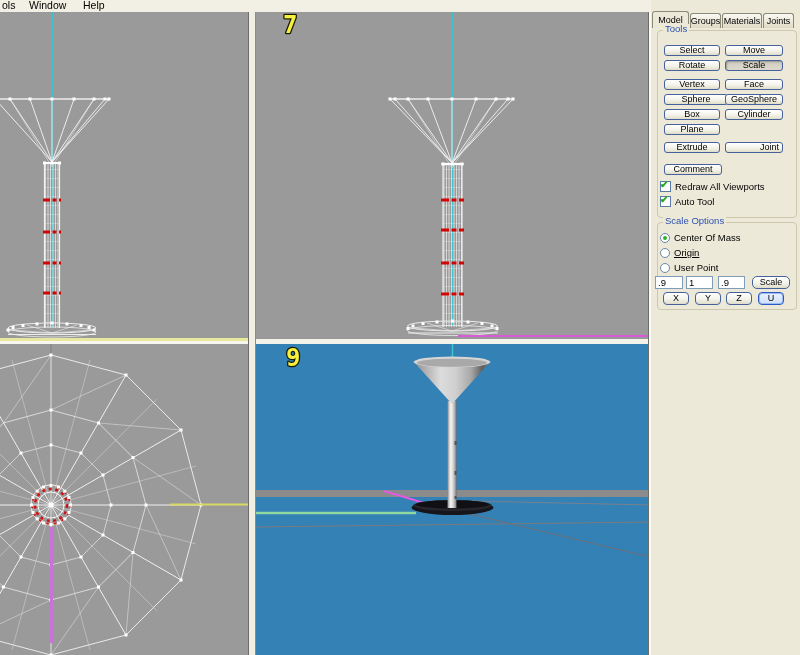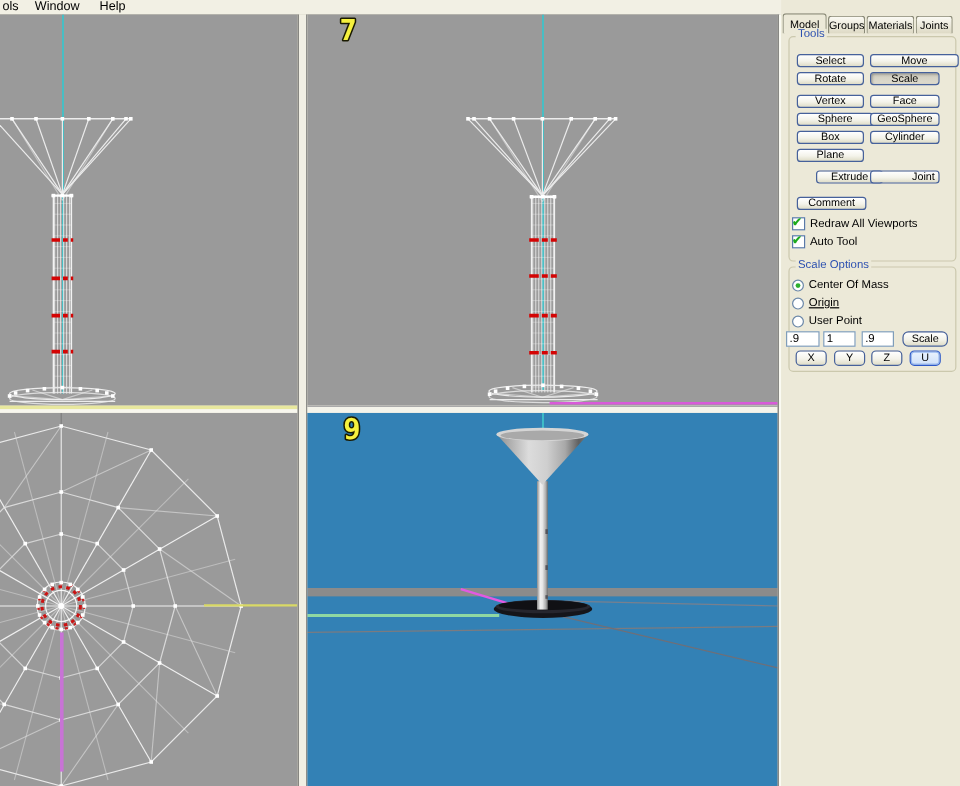--- a/index.html
+++ b/index.html
@@ -350,31 +350,31 @@
 
   <div class="tab active" style="left:1px;width:37px;">Model</div>
   <div class="tab inactive" style="left:39px;width:31px;">Groups</div>
   <div class="tab inactive" style="left:71px;width:40px;">Materials</div>
   <div class="tab inactive" style="left:112px;width:31px;">Joints</div>
 
   <div class="groupbox" style="left:6px;top:30px;width:140px;height:188px;"></div>
   <div class="group-label" style="left:12px;top:24px;">Tools</div>
 
   <div class="btn" style="left:13px;top:45px;width:56px;height:11px;">Select</div>
-  <div class="btn" style="left:74px;top:45px;width:74px;height:11px;">Move</div>
+  <div class="btn" style="left:74px;top:45px;width:58px;height:11px;">Move</div>
   <div class="btn" style="left:13px;top:60px;width:56px;height:11px;">Rotate</div>
   <div class="btn pressed" style="left:74px;top:60px;width:58px;height:11px;">Scale</div>
   <div class="btn" style="left:13px;top:79px;width:56px;height:11px;">Vertex</div>
   <div class="btn" style="left:74px;top:79px;width:58px;height:11px;">Face</div>
   <div class="btn" style="left:13px;top:94px;width:64px;height:11px;">Sphere</div>
   <div class="btn" style="left:74px;top:94px;width:58px;height:11px;">GeoSphere</div>
   <div class="btn" style="left:13px;top:109px;width:56px;height:11px;">Box</div>
   <div class="btn" style="left:74px;top:109px;width:58px;height:11px;">Cylinder</div>
   <div class="btn" style="left:13px;top:124px;width:56px;height:11px;">Plane</div>
-  <div class="btn" style="left:29px;top:142px;width:56px;height:11px;">Extrude</div>
+  <div class="btn" style="left:13px;top:142px;width:56px;height:11px;">Extrude</div>
   <div class="btn" style="left:74px;top:142px;width:58px;height:11px;padding-left:31px;">Joint</div>
   <div class="btn" style="left:13px;top:164px;width:58px;height:11px;">Comment</div>
 
   <div class="checkrow" style="left:9px;top:181px;">
     <span class="checkbox">
         <span class="mark">✔</span>
       </span>
     <span class="ctl-label">Redraw All Viewports</span>
   </div>
   <div class="checkrow" style="left:9px;top:196px;">

